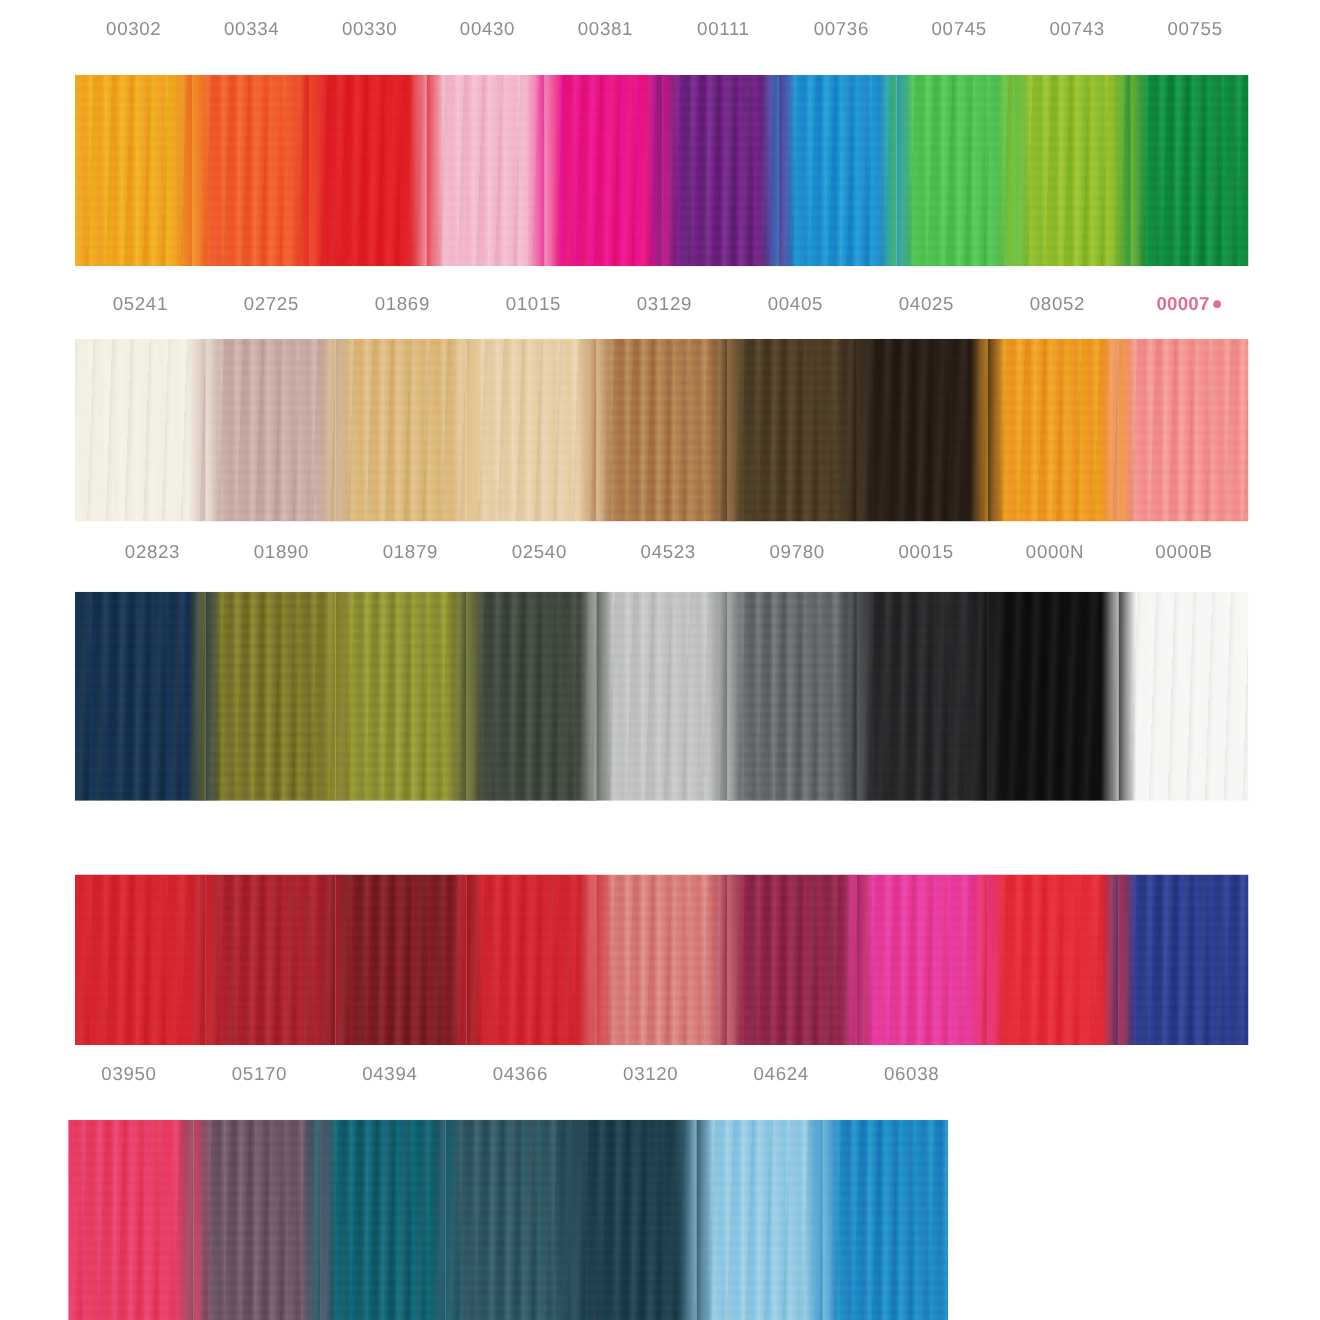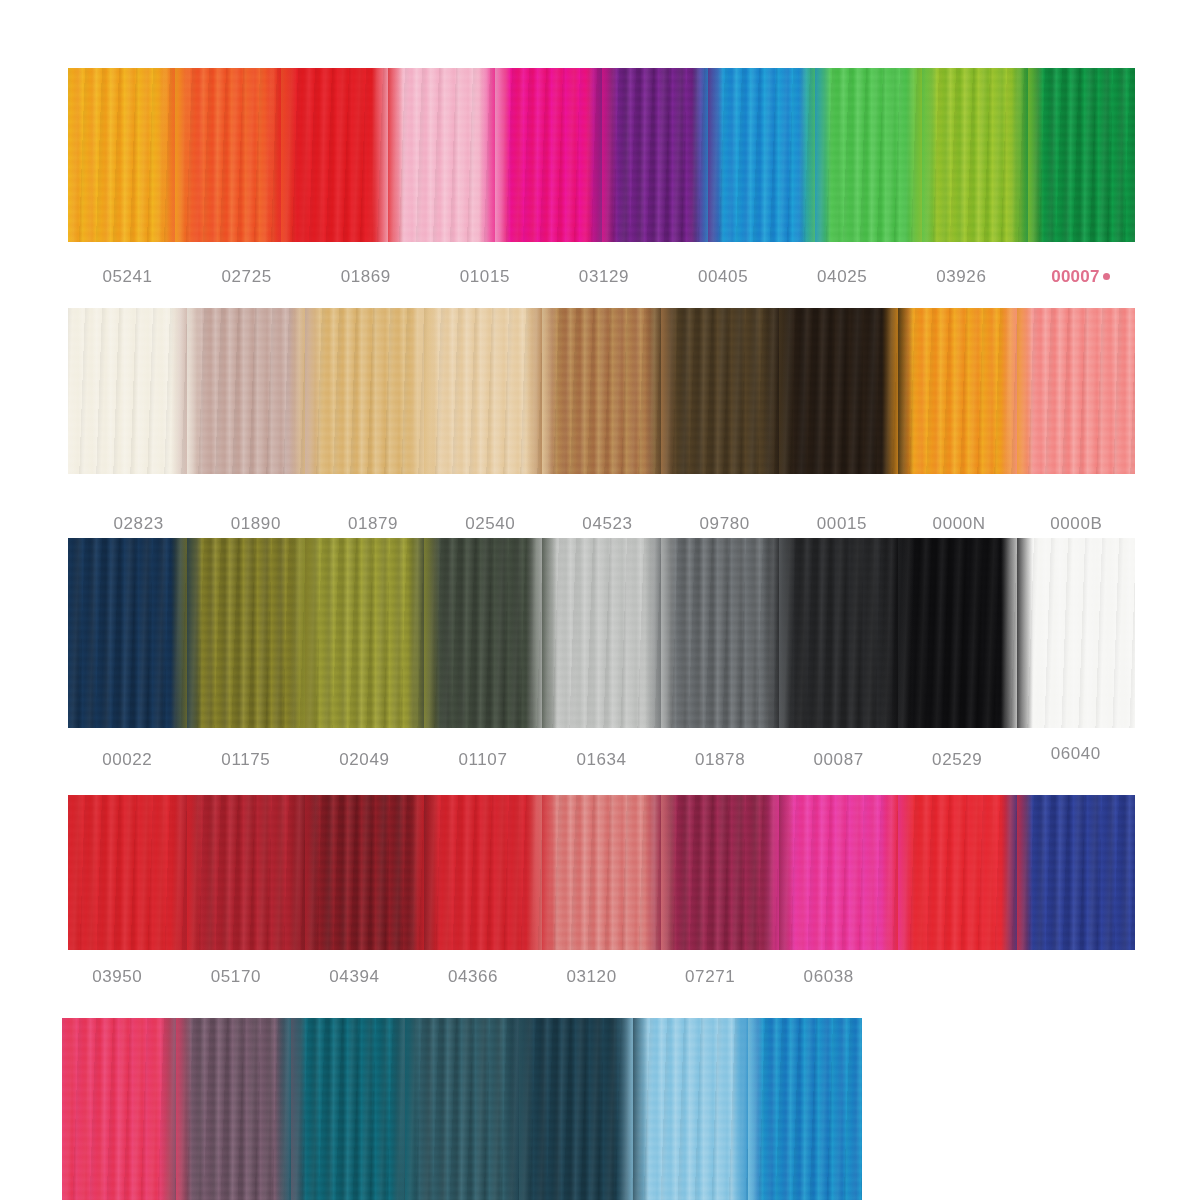--- a/index.html
+++ b/index.html
@@ -89,20 +89,32 @@
     pointer-events:none;
   }
   .swatch .blendL { left:0; }
   .swatch .blendR { right:0; }
 </style>
 </head>
 <body>
 
 <div class="page">
 
+  <div class="label-row" style="left:68px; top:12px; width:1072px;">
+    <div class="label" style="flex:1">00302</div>
+    <div class="label" style="flex:1">00334</div>
+    <div class="label" style="flex:1">00330</div>
+    <div class="label" style="flex:1">00430</div>
+    <div class="label" style="flex:1">00381</div>
+    <div class="label" style="flex:1">00111</div>
+    <div class="label" style="flex:1">00736</div>
+    <div class="label" style="flex:1">00745</div>
+    <div class="label" style="flex:1">00743</div>
+    <div class="label" style="flex:1">00755</div>
+  </div>
 
   <div class="band" style="left:68px; top:68px; width:1067px; height:174px;">
     <div class="swatch" id="s1-0" style="background-color: rgb(240, 167, 28);">
         <span class="blendR" style="background: linear-gradient(270deg, rgb(239, 90, 40) 0%, rgba(0, 0, 0, 0) 100%); opacity: 0.75;"></span>
       </div>
     <div class="swatch" id="s1-1" style="background-color: rgb(239, 90, 40);">
         <span class="blendL" style="background: linear-gradient(90deg, rgb(240, 167, 28) 0%, rgba(0, 0, 0, 0) 100%); opacity: 0.75;"></span>
         <span class="blendR" style="background: linear-gradient(270deg, rgb(225, 27, 34) 0%, rgba(0, 0, 0, 0) 100%); opacity: 0.75;"></span>
       </div>
     <div class="swatch" id="s1-2" style="background-color: rgb(225, 27, 34);">
@@ -139,21 +151,21 @@
   </div>
 
   <div class="label-row" style="left:68px; top:262px; width:1072px;">
     <div class="label" style="flex:1">05241</div>
     <div class="label" style="flex:1">02725</div>
     <div class="label" style="flex:1">01869</div>
     <div class="label" style="flex:1">01015</div>
     <div class="label" style="flex:1">03129</div>
     <div class="label" style="flex:1">00405</div>
     <div class="label" style="flex:1">04025</div>
-    <div class="label" style="flex:1">03926</div>
+    <div class="label" style="flex:1">08052</div>
     <div class="label highlight" style="flex:1"><span>00007</span><span class="dot"></span></div>
   </div>
 
   <div class="band" style="left:68px; top:308px; width:1067px; height:166px;">
     <div class="swatch" id="s2-0" style="background-color: rgb(244, 240, 228);">
         <span class="blendR" style="background: linear-gradient(270deg, rgb(201, 172, 164) 0%, rgba(0, 0, 0, 0) 100%); opacity: 0.75;"></span>
       </div>
     <div class="swatch" id="s2-1" style="background-color: rgb(201, 172, 164);">
         <span class="blendL" style="background: linear-gradient(90deg, rgb(244, 240, 228) 0%, rgba(0, 0, 0, 0) 100%); opacity: 0.75;"></span>
         <span class="blendR" style="background: linear-gradient(270deg, rgb(221, 185, 122) 0%, rgba(0, 0, 0, 0) 100%); opacity: 0.75;"></span>
@@ -180,21 +192,21 @@
       </div>
     <div class="swatch" id="s2-7" style="background-color: rgb(239, 154, 30);">
         <span class="blendL" style="background: linear-gradient(90deg, rgb(36, 26, 18) 0%, rgba(0, 0, 0, 0) 100%); opacity: 0.75;"></span>
         <span class="blendR" style="background: linear-gradient(270deg, rgb(244, 145, 143) 0%, rgba(0, 0, 0, 0) 100%); opacity: 0.75;"></span>
       </div>
     <div class="swatch" id="s2-8" style="background-color: rgb(244, 145, 143);">
         <span class="blendL" style="background: linear-gradient(90deg, rgb(239, 154, 30) 0%, rgba(0, 0, 0, 0) 100%); opacity: 0.75;"></span>
       </div>
   </div>
 
-  <div class="label-row" style="left:80px; top:509px; width:1055px;">
+  <div class="label-row" style="left:80px; top:487px; width:1055px;justify-content:flex-end;">
     <div class="label" style="flex:1">02823</div>
     <div class="label" style="flex:1">01890</div>
     <div class="label" style="flex:1">01879</div>
     <div class="label" style="flex:1">02540</div>
     <div class="label" style="flex:1">04523</div>
     <div class="label" style="flex:1">09780</div>
     <div class="label" style="flex:1">00015</div>
     <div class="label" style="flex:1">0000N</div>
     <div class="label" style="flex:1">0000B</div>
   </div>
@@ -229,31 +241,20 @@
       </div>
     <div class="swatch" id="s3-7" style="background-color: rgb(13, 13, 15);">
         <span class="blendL" style="background: linear-gradient(90deg, rgb(35, 36, 38) 0%, rgba(0, 0, 0, 0) 100%); opacity: 0.75;"></span>
         <span class="blendR" style="background: linear-gradient(270deg, rgb(247, 247, 245) 0%, rgba(0, 0, 0, 0) 100%); opacity: 0.75;"></span>
       </div>
     <div class="swatch" id="s3-8" style="background-color: rgb(247, 247, 245);">
         <span class="blendL" style="background: linear-gradient(90deg, rgb(13, 13, 15) 0%, rgba(0, 0, 0, 0) 100%); opacity: 0.75;"></span>
       </div>
   </div>
 
-  <div class="label-row" style="left:68px; top:745px; width:1067px;">
-    <div class="label" style="flex:1">00022</div>
-    <div class="label" style="flex:1">01175</div>
-    <div class="label" style="flex:1">02049</div>
-    <div class="label" style="flex:1">01107</div>
-    <div class="label" style="flex:1">01634</div>
-    <div class="label" style="flex:1">01878</div>
-    <div class="label" style="flex:1">00087</div>
-    <div class="label" style="flex:1">02529</div>
-    <div class="label raised" style="flex:1">06040</div>
-  </div>
 
   <div class="band" style="left:68px; top:795px; width:1067px; height:155px;">
     <div class="swatch" id="s4-0" style="background-color: rgb(214, 34, 42);">
         <span class="blendR" style="background: linear-gradient(270deg, rgb(168, 32, 44) 0%, rgba(0, 0, 0, 0) 100%); opacity: 0.75;"></span>
       </div>
     <div class="swatch" id="s4-1" style="background-color: rgb(168, 32, 44);">
         <span class="blendL" style="background: linear-gradient(90deg, rgb(214, 34, 42) 0%, rgba(0, 0, 0, 0) 100%); opacity: 0.75;"></span>
         <span class="blendR" style="background: linear-gradient(270deg, rgb(125, 26, 34) 0%, rgba(0, 0, 0, 0) 100%); opacity: 0.75;"></span>
       </div>
     <div class="swatch" id="s4-2" style="background-color: rgb(125, 26, 34);">
@@ -284,21 +285,21 @@
         <span class="blendL" style="background: linear-gradient(90deg, rgb(230, 40, 50) 0%, rgba(0, 0, 0, 0) 100%); opacity: 0.75;"></span>
       </div>
   </div>
 
   <div class="label-row" style="left:58px; top:962px; width:830px;">
     <div class="label" style="flex:1">03950</div>
     <div class="label" style="flex:1">05170</div>
     <div class="label" style="flex:1">04394</div>
     <div class="label" style="flex:1">04366</div>
     <div class="label" style="flex:1">03120</div>
-    <div class="label" style="flex:1">07271</div>
+    <div class="label" style="flex:1">04624</div>
     <div class="label" style="flex:1">06038</div>
   </div>
 
   <div class="band" style="left:62px; top:1018px; width:800px; height:182px;">
     <div class="swatch" id="s5-0" style="background-color: rgb(232, 58, 99);">
         <span class="blendR" style="background: linear-gradient(270deg, rgb(107, 82, 99) 0%, rgba(0, 0, 0, 0) 100%); opacity: 0.75;"></span>
       </div>
     <div class="swatch" id="s5-1" style="background-color: rgb(107, 82, 99);">
         <span class="blendL" style="background: linear-gradient(90deg, rgb(232, 58, 99) 0%, rgba(0, 0, 0, 0) 100%); opacity: 0.75;"></span>
         <span class="blendR" style="background: linear-gradient(270deg, rgb(14, 95, 110) 0%, rgba(0, 0, 0, 0) 100%); opacity: 0.75;"></span>

